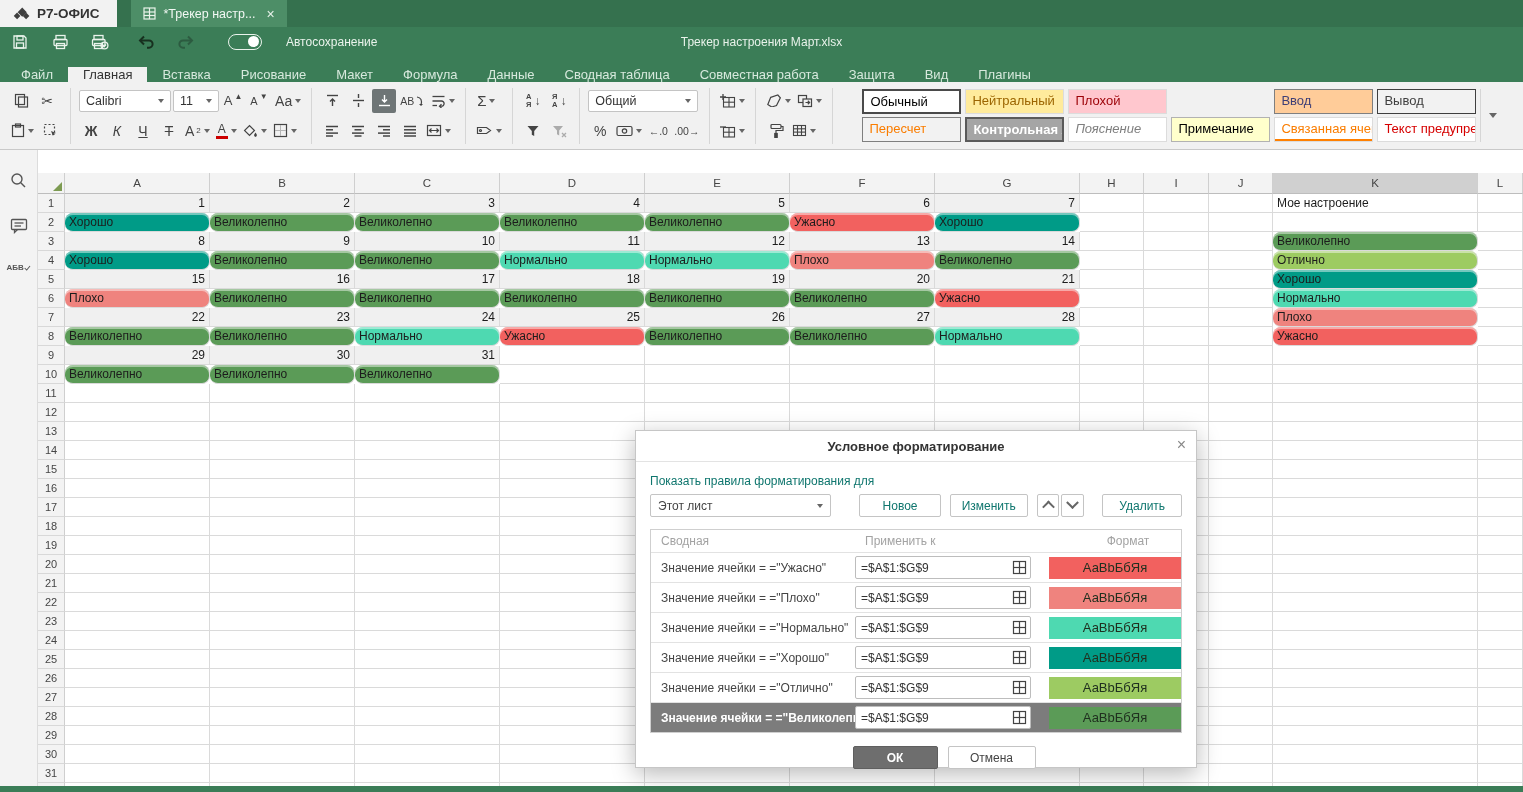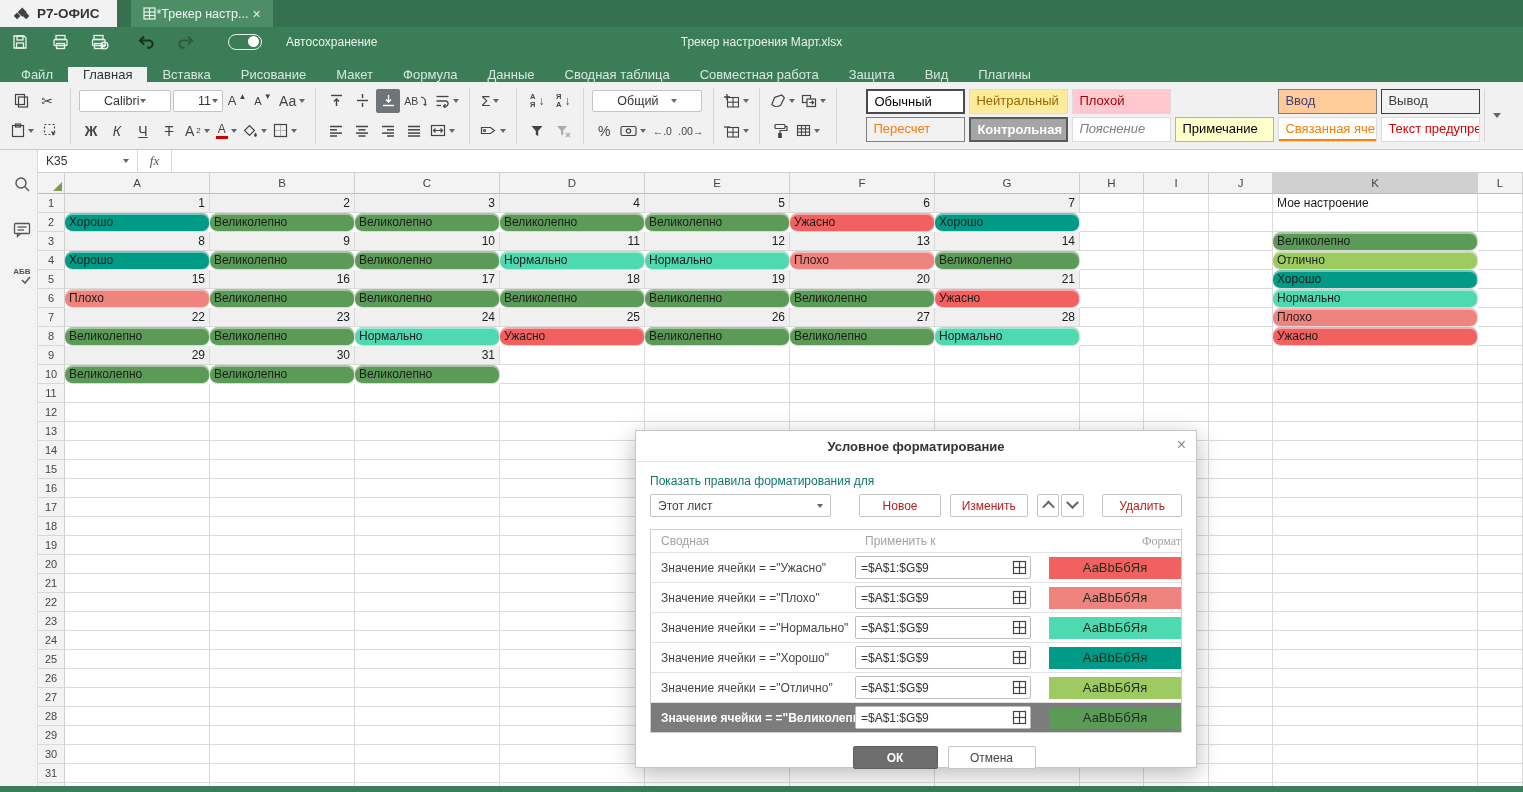--- a/index.html
+++ b/index.html
@@ -8,21 +8,21 @@
   .page { position:absolute; inset:0; width:1523px; height:792px; overflow:hidden; }
 
   
   .tabbar { position:absolute; left:0; top:0; width:100%; height:27px; background:#35714e; display:flex; align-items:stretch; }
   .apptab { background:#f2f2f2; color:#333; display:flex; align-items:center; gap:7px; padding:0 18px 0 14px; font-weight:bold; font-size:13.5px; }
   .logo { position:relative; width:16px; height:16px; }
   .logo span { position:absolute; color:#3f3f3f; line-height:1; }
   .logo .d1 { font-size:11px; left:4px; top:0; }
   .logo .d2 { font-size:8px; left:0; top:6px; }
   .logo .d3 { font-size:8px; left:9px; top:6px; }
-  .doctab { background:#4d8e67; color:#f2f8f4; display:flex; align-items:center; padding:0 12px; font-size:12.5px; margin-left:14px; }
+  .doctab { background:#4d8e67; color:#f2f8f4; display:flex; align-items:center; gap:7px; padding:0 12px; font-size:12.5px; margin-left:14px; }
   .doctab .x { color:#e8f2ea; font-size:14px; margin-left:4px; cursor:pointer; }
   .gridico { display:inline-block; }
 
   
   .toolbar { position:absolute; left:0; top:27px; width:100%; height:29px; background:#3b7d57; display:flex; align-items:center; color:#eaf3ec; }
   .tbtn { width:40px; height:29px; display:flex; align-items:center; justify-content:center; cursor:pointer; }
   .toggle { width:34px; height:16px; border:1px solid #eaf3ec; border-radius:8px; position:relative; margin:0 8px 0 22px; cursor:pointer; }
   .toggle .knob { position:absolute; right:2px; top:1.5px; width:11px; height:11px; border-radius:50%; background:#fff; }
   .autosave { font-size:12px;margin-left:16px; }
   .doctitle { position:absolute; left:50%; transform:translateX(-50%); font-size:12px; color:#e8f2ea; white-space:nowrap; }
@@ -33,21 +33,21 @@
   .mtab.active { background:#f1f1f1; color:#333; }
 
   
   .ribbon { position:absolute; left:0; top:82px; width:100%; height:68px; background:#f1f1f1; border-bottom:1px solid #c9c9c9; display:flex; align-items:center; padding:0 4px; color:#444; }
   .rgroup { display:flex; flex-direction:column; justify-content:center; gap:4px; padding:0 5px; height:60px; }
   .rrow { display:flex; align-items:center; gap:2px; height:26px; }
   .rsep { width:1px; height:56px; background:#d6d6d6; margin:0 3px; flex:none; }
   .rbtn { min-width:24px; height:24px; display:flex; align-items:center; justify-content:center; gap:2px; border-radius:2px; cursor:pointer; padding:0 2px; font-size:14px; color:#444; white-space:nowrap; }
   .rbtn.active { background:#6e7576; color:#fff; }
   .tri { width:0; height:0; border-left:3.5px solid transparent; border-right:3.5px solid transparent; border-top:4px solid #666; display:inline-block; margin-left:1px; }
-  .rsel { background:#fff; border:1px solid #c4c4c4; border-radius:2px; height:22px; display:flex; align-items:center; justify-content:space-between; font-size:12.5px; padding:0 24px; cursor:pointer; color:#333; }
+  .rsel { background:#fff; border:1px solid #c4c4c4; border-radius:2px; height:22px; display:flex; align-items:center; justify-content:space-between; font-size:12.5px; padding:0 6px; cursor:pointer; color:#333; }
   .w-font { width:92px; } .w-size { width:46px; } .w-num { width:110px; }
   .bold { font-weight:bold; } .it { font-style:italic; } .un { text-decoration:underline; } .st { text-decoration:line-through; }
   .fcol { display:flex; flex-direction:column; align-items:center; line-height:1; }
   .fcol .bar { width:12px; height:3px; margin-top:1px; }
   .sortic { display:flex; flex-direction:column; font-size:7.5px; line-height:1; font-weight:bold; margin-right:1px; }
   .smalltxt { font-size:10.5px; letter-spacing:0; }
   svg.ic { display:block; }
 
   
   .gallery { display:grid; grid-template-columns:repeat(6,99px); grid-auto-rows:25px; gap:3px 4px; margin-left:6px;padding-left:20px; }
@@ -55,21 +55,21 @@
   .gal-more { width:24px; height:53px; border-left:1px solid #d6d6d6; display:flex; align-items:center; justify-content:center; margin-left:4px; cursor:pointer; }
 
   
   .fxbar { position:absolute; left:38px; top:150px; width:1485px; height:23px; background:#fff; border-bottom:1px solid #d0d0d0; display:flex; align-items:stretch; }
   .namebox { width:100px; border-right:1px solid #d8d8d8; display:flex; align-items:center; justify-content:space-between; padding:0 8px; font-size:12px; color:#333; cursor:pointer; }
   .fxlbl { width:34px; border-right:1px solid #d8d8d8; display:flex; align-items:center; justify-content:center; font-style:italic; font-size:13px; font-family:"Liberation Serif", serif; color:#555; }
   .fxinput { flex:1; border:none; outline:none; font-size:12px; padding:0 6px; }
 
   
   .rail { position:absolute; left:0; top:150px; bottom:6px; width:38px; background:#f3f3f3; border-right:1px solid #dcdcdc; display:flex; flex-direction:column; align-items:center; padding-top:22px; gap:22px; color:#555; }
-  .railbtn { width:24px; height:24px; display:flex; align-items:flex-end; justify-content:center; cursor:pointer; flex-direction:column; }
+  .railbtn { width:24px; height:24px; display:flex; align-items:flex-start; justify-content:center; cursor:pointer; flex-direction:row; }
   .spelltxt { font-size:8px; font-weight:bold; line-height:1; color:#555; }
 
   
   .gridwrap { position:absolute; left:38px; top:173px; right:0; bottom:6px; overflow:hidden; background:#fff; }
   .gridrow, .colhdr { display:grid; grid-template-columns:27px repeat(7,145px) 64px 65px 64px 205px 1fr; }
   .colhdr { height:21px; }
   .ch { background:#f3f3f3; border-right:1px solid #cfcfcf; border-bottom:1px solid #bdbdbd; font-size:11.5px; color:#454545; text-align:center; line-height:20px; cursor:pointer; overflow:hidden; }
   .ch.sel { background:#d0d0d0; }
   .corner { position:relative; cursor:pointer; }
   .corner i { position:absolute; right:2px; bottom:2px; width:0; height:0; border-left:9px solid transparent; border-bottom:9px solid #7d9b52; }
@@ -80,30 +80,30 @@
   .c.mood { box-shadow:inset 0 2px 0 rgba(255,255,255,.45);border-radius:8px; }
 
   
   .dialog { position:absolute; left:635px; top:430px; width:562px; height:338px; background:#fff; border:1px solid #c6c6c6; box-shadow:0 6px 22px rgba(0,0,0,.28); z-index:10; font-size:12px; color:#444; }
   .dlg-head { height:31px; border-bottom:1px solid #e3e3e3; display:flex; align-items:center; justify-content:center; position:relative; font-size:13px; font-weight:bold; color:#333; cursor:move; }
   .dlg-close { position:absolute; right:10px; top:5px; font-size:16px; color:#888; cursor:pointer; font-weight:normal; }
   .dlg-body { padding:12px 14px 0 14px; }
   .dlg-label { font-size:12px; color:#0f766e; margin-bottom:6px; }
   .dlg-controls { display:flex; align-items:center; margin-bottom:12px; }
   .dlg-select { width:182px; height:23px; border:1px solid #c4c4c4; border-radius:2px; background:#fff; display:flex; align-items:center; justify-content:space-between; padding:0 7px; cursor:pointer; }
-  .dbtn { height:23px; border:1px solid #c4c4c4; border-radius:2px; background:#fff; display:flex; align-items:center; justify-content:center; font-size:12px; color:#b91c1c; cursor:pointer; }
+  .dbtn { height:23px; border:1px solid #c4c4c4; border-radius:2px; background:#fff; display:flex; align-items:center; justify-content:center; font-size:12px; color:#0f766e; cursor:pointer; }
   .b-new { width:82px; margin-left:28px; } .b-edit { width:78px; margin-left:9px; }
   .b-up { width:23px; margin-left:9px; } .b-down { width:23px; margin-left:2px; }
   .b-del { width:80px; margin-left:18px; }
   .chevup, .chevdn { width:9px; height:9px; border:solid #666; border-width:2px 2px 0 0; display:inline-block; }
   .chevup { transform:rotate(-45deg) translate(-1px,1px); }
   .chevdn { transform:rotate(135deg) translate(-2px,2px); }
   .rules-table { border:1px solid #cfcfcf; }
   .rt-head { display:flex; height:22px; align-items:center; color:#a3a3a3; font-size:12px; }
-  .rt-head .h1 { width:214px; padding-left:10px; } .rt-head .h2 { width:186px; } .rt-head .h3 { flex:1; text-align:right; padding-left:24px;font-family:Liberation Serif, serif; }
+  .rt-head .h1 { width:214px; padding-left:10px; } .rt-head .h2 { width:186px; } .rt-head .h3 { flex:1; text-align:center; padding-left:24px; }
   .rrule { display:flex; align-items:center; height:30px; border-top:1px solid #e2e2e2; }
   .rrule .txt { width:204px; padding-left:10px; white-space:nowrap; overflow:hidden; }
   .rrule.sel { background:#7c7c7c; }
   .rrule.sel .txt { color:#fff; font-weight:bold; }
   .rangebox { width:176px; height:23px; border:1px solid #bdbdbd; border-radius:2px; background:#fff; display:flex; align-items:center; margin-right:10px; }
   .rangebox input { flex:1; border:none; outline:none; font-size:12px; padding:0 5px; width:100px; color:#333; background:transparent; }
   .rangebtn { width:22px; height:21px; display:flex; align-items:center; justify-content:center; cursor:pointer; }
   .swatch { width:132px; height:22px; display:flex; align-items:center; justify-content:center; font-size:13px; color:#20301f; margin-left:8px; }
   .dlg-foot { display:flex; justify-content:center; margin-top:13px; padding-left:56px; }
   .okbtn { width:85px; height:23px; background:#6e6e6e; color:#fff; font-weight:bold; border:1px solid #5f5f5f; border-radius:2px; display:flex; align-items:center; justify-content:center; cursor:pointer; }
@@ -581,30 +581,20 @@
         <div class="chip" style="background: rgb(255, 255, 255); color: rgb(127, 127, 127); font-style: italic;">Пояснение</div>
         <div class="chip" style="background: rgb(255, 255, 204); color: rgb(0, 0, 0); border: 1px solid rgb(178, 178, 178);">Примечание</div>
         <div class="chip" style="background: rgb(255, 255, 255); color: rgb(250, 125, 0); box-shadow: rgb(255, 128, 1) 0px -2px 0px inset;">Связанная ячей</div>
         <div class="chip" style="background: rgb(255, 255, 255); color: rgb(214, 0, 0);">Текст предупре</div>
       </div>
     <div class="gal-more">
         <span class="tri" style="border-top-width:5px;border-left-width:4.5px;border-right-width:4.5px"></span>
       </div>
   </div>
 
-  <div class="fxbar">
-    <div class="namebox">
-        <span>K35</span>
-        <span class="tri"></span>
-      </div>
-    <div class="fxlbl">
-        <span>fx</span>
-      </div>
-    <input class="fxinput" value="" style="">
-  </div>
 
   <div class="rail">
     <div class="railbtn">
       <svg class="ic" width="17" height="17" viewBox="0 0 17 17">
           <circle cx="7" cy="7" r="5" stroke="#555" stroke-width="1.4" fill="none"></circle>
           <line x1="10.8" y1="10.8" x2="15" y2="15" stroke="#555" stroke-width="1.4"></line>
         </svg>
     </div>
     <div class="railbtn">
       <svg class="ic" width="18" height="16" viewBox="0 0 18 16">

